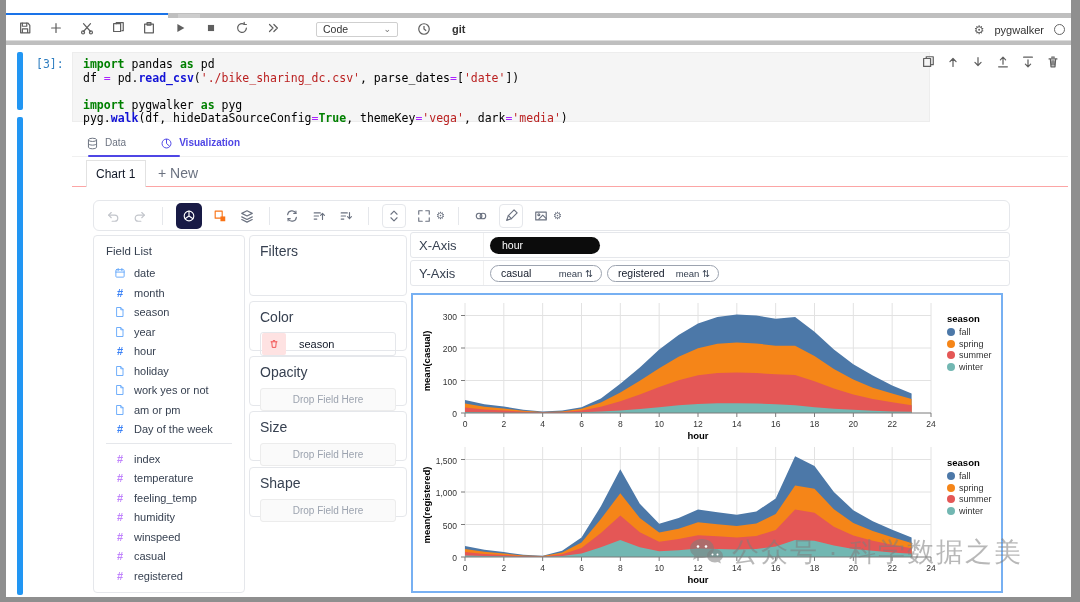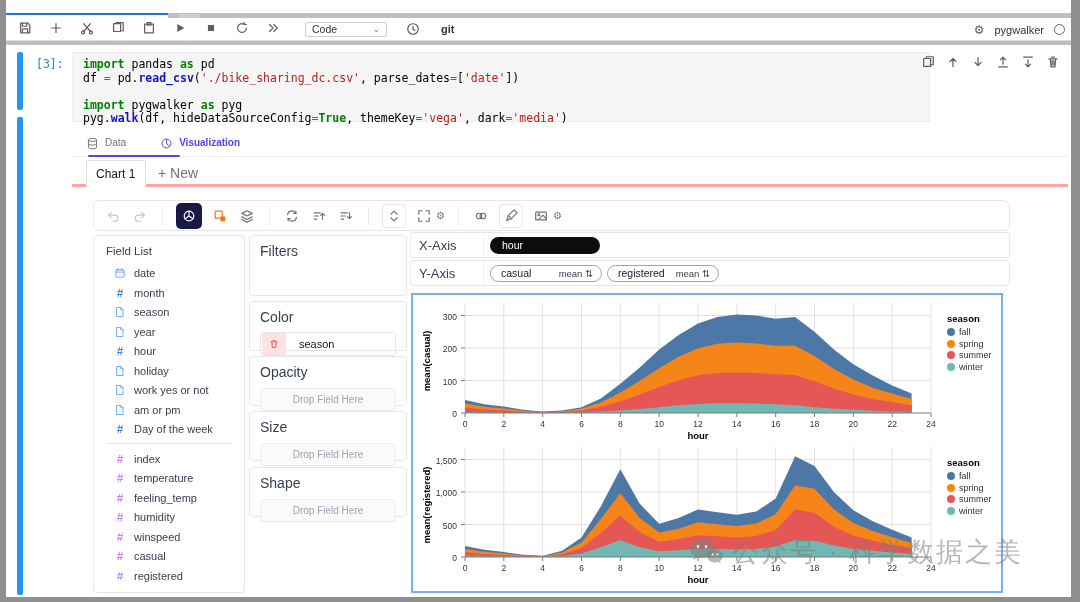--- a/index.html
+++ b/index.html
@@ -14,21 +14,21 @@
   #tab-active .nbicon { width:10px; height:10px; background:#f37626; border-radius:2px; position:relative; }
   #tab-active .nbicon::after { content:""; position:absolute; left:3px; top:3px; width:4px; height:4px; background:#fff; border-radius:1px; }
   #tab-active .title { font-size:11px; color:#333; flex:1; }
   #tab-active .close { font-size:11px; color:#666; cursor:pointer; }
   #tab-plus { position:absolute; left:172px; top:1px; width:22px; height:17px; background:#cdcdcd; color:#555; font-size:12px; text-align:center; line-height:16px; }
   
   #nbtoolbar { position:absolute; left:0; top:18px; width:100%; height:23px; background:#fff; border-bottom:1px solid #dcdcdc; display:flex; align-items:center; }
   .nbt-ic { width:24px; height:16px; display:inline-flex; align-items:center; justify-content:center; margin-left:7px; }
   .nbt-ic svg { stroke:#5f5f5f; fill:none; stroke-width:1.4; }
   .nbt-ic .filled { fill:#5f5f5f; stroke:none; }
-  #mode-select { margin-left:20px; border:1px solid #cfcfcf; border-radius:2px; width:82px; height:15px; font-size:10.5px; color:#333; display:flex; align-items:center; justify-content:space-between; padding:0 6px; }
+  #mode-select { margin-left:31px; border:1px solid #cfcfcf; border-radius:2px; width:82px; height:15px; font-size:10.5px; color:#333; display:flex; align-items:center; justify-content:space-between; padding:0 6px; }
   #git-label { font-size:11px; font-weight:bold; color:#333; margin-left:16px; }
   #nbt-right { position:absolute; right:6px; top:0; height:23px; display:flex; align-items:center; gap:10px; }
   #kernel-name { font-size:11px; color:#333; }
   #kernel-circle { width:11px; height:11px; border:1.5px solid #666; border-radius:50%; }
   .gear { color:#5f5f5f; font-size:12px; }
   
   #cell-bar1 { position:absolute; left:11px; top:52px; width:6px; height:58px; background:#2196f3; border-radius:2px; }
   #cell-bar2 { position:absolute; left:11px; top:117px; width:6px; height:478px; background:#2196f3; border-radius:2px; }
   #prompt { position:absolute; left:30px; top:57px; font-family:"DejaVu Sans Mono", monospace; font-size:11.5px; color:#307fc1; }
   #cell { position:absolute; left:66px; top:52px; width:858px; height:70px; background:#f5f5f5; border:1px solid #ededed; padding:5px 10px; }
@@ -37,21 +37,21 @@
   .tok-fn { color:#1212d6;font-weight:bold; }
   .tok-str { color:#ba2121; }
   .tok-op { color:#aa22ff; }
   #cell-actions { position:absolute; right:10px; top:54px; display:flex; gap:9px; }
   #cell-actions .nbt-ic { margin:0; width:16px; }
   
   #wtabs { position:absolute; left:66px; top:131px; width:996px; height:26px; border-bottom:1px solid #f0f0f0; display:flex; align-items:center; gap:34px; padding-left:14px; }
   .wtab { display:flex; align-items:flex-start; gap:6px; font-size:10px; color:#6b7280; }
   .wtab.active { color:#4f46e5; font-weight:bold; }
   #wtab-underline { position:absolute; left:82px; top:155px; width:92px; height:2px; background:#4f46e5; border-radius:1px; }
-  #charttabs { position:absolute; left:66px; top:157px; width:996px; height:30px; border-bottom:3px solid #fca5a5; }
+  #charttabs { position:absolute; left:66px; top:157px; width:996px; height:30px; border-bottom:1px solid #fca5a5; }
   #chart-tab { position:absolute; left:14px; top:3px; width:60px; height:27px; background:#fff; border:1px solid #e2e2e2; border-bottom:none; font-size:12px; color:#111827; display:flex; align-items:center; padding-left:9px; }
   #new-tab { position:absolute; left:86px; top:8px; font-size:14px; color:#6b7280; }
   
   #pygbar { position:absolute; left:87px; top:200px; width:917px; height:31px; border:1px solid #e5e7eb; border-radius:6px; display:flex; align-items:center; padding-left:10px; gap:9px; }
   .pic { width:18px; height:18px; display:inline-flex; align-items:center; justify-content:center; color:#6b7280; }
   .pic svg { stroke:#6b7280; fill:none; stroke-width:1.3; }
   .pic.dim svg { stroke:#c2c5cb; }
   .pbtn-dark { width:26px; height:26px; background:#181a45; border-radius:5px; display:flex; align-items:center; justify-content:center; }
   .pbtn-dark svg { stroke:#fff; fill:none; stroke-width:1.3; }
   .pbtn-bord { width:24px; height:24px; border:1px solid #e5e7eb; border-radius:4px; display:flex; align-items:center; justify-content:center; }

